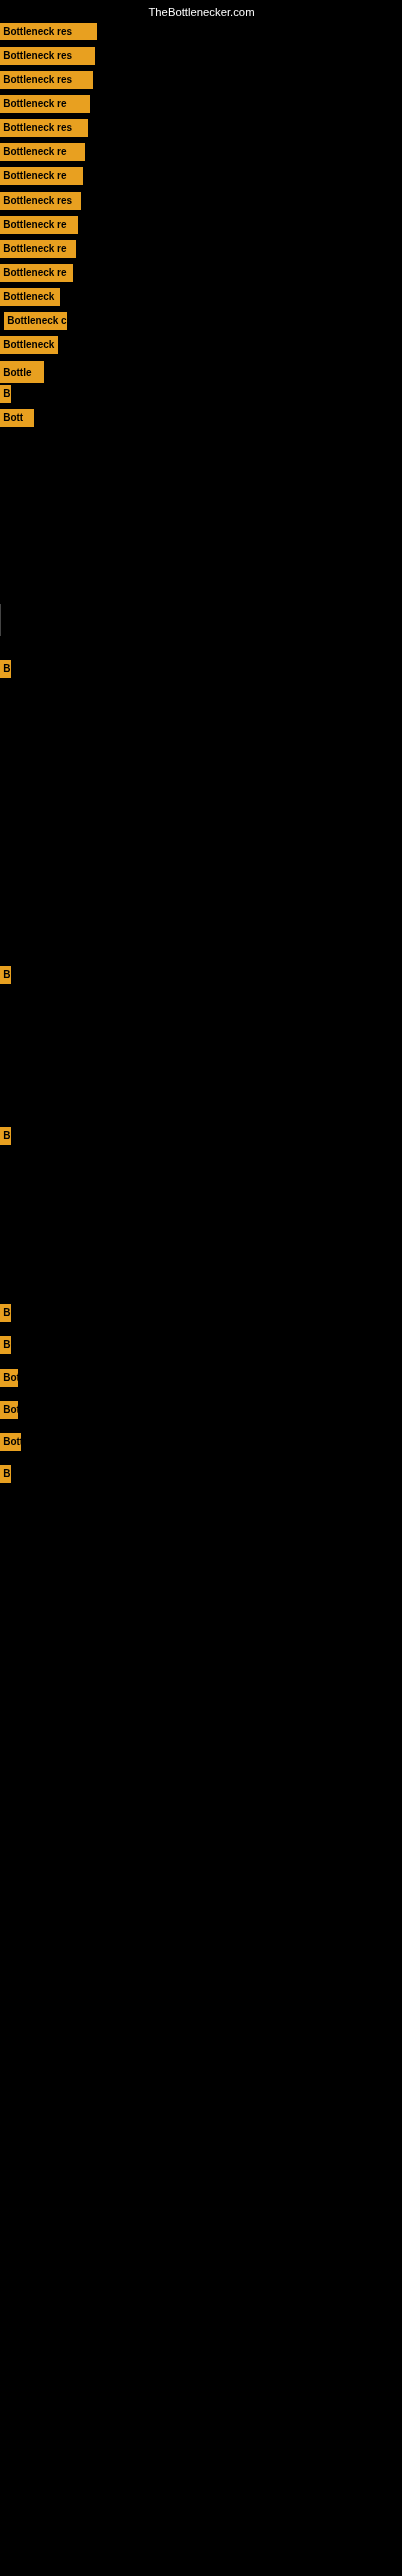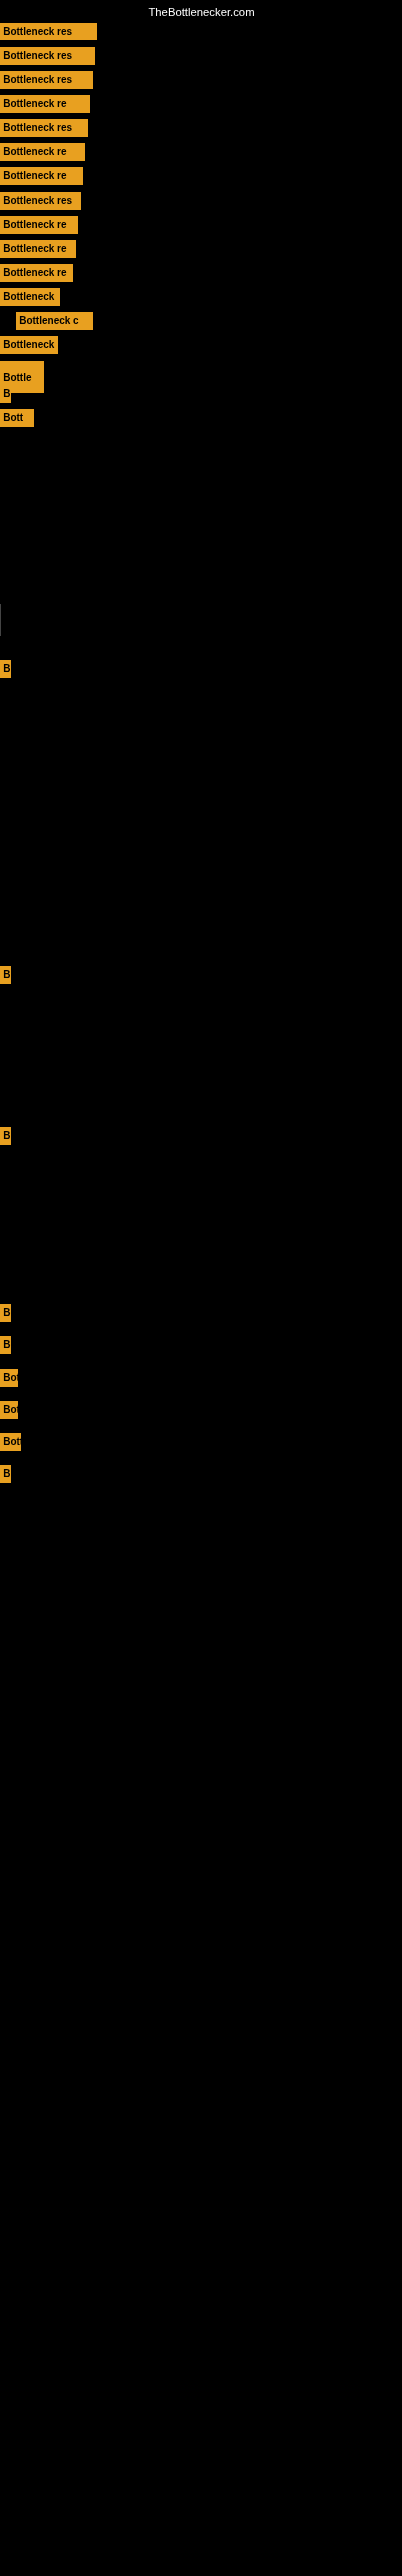--- a/index.html
+++ b/index.html
@@ -58,23 +58,23 @@
     <div class="bar-label" style="left: 0px; top: 71px; width: 93px; height: 17.7px;">Bottleneck res</div>
     <div class="bar-label" style="left: 0px; top: 95px; width: 90px; height: 17.7px;">Bottleneck re</div>
     <div class="bar-label" style="left: 0px; top: 119px; width: 88px; height: 17.7px;">Bottleneck res</div>
     <div class="bar-label" style="left: 0px; top: 143px; width: 85px; height: 17.7px;">Bottleneck re</div>
     <div class="bar-label" style="left: 0px; top: 167px; width: 83px; height: 17.7px;">Bottleneck re</div>
     <div class="bar-label" style="left: 0px; top: 192px; width: 81px; height: 17.7px;">Bottleneck res</div>
     <div class="bar-label" style="left: 0px; top: 216px; width: 78px; height: 17.7px;">Bottleneck re</div>
     <div class="bar-label" style="left: 0px; top: 240px; width: 76px; height: 17.7px;">Bottleneck re</div>
     <div class="bar-label" style="left: 0px; top: 264px; width: 73px; height: 17.7px;">Bottleneck re</div>
     <div class="bar-label" style="left: 0px; top: 288px; width: 60px; height: 17.7px;">Bottleneck</div>
-    <div class="bar-label" style="left: 16px; top: 312px; width: 77px; height: 17.7px;">Bottleneck c</div>
+    <div class="bar-label" style="left: 4px; top: 312px; width: 63px; height: 17.7px;">Bottleneck c</div>
     <div class="bar-label" style="left: 0px; top: 336px; width: 58px; height: 17.7px;">Bottleneck</div>
-    <div class="bar-label" style="left: 0px; top: 361px; width: 44px; height: 32px;">Bottle</div>
+    <div class="bar-label" style="left: 0px; top: 361px; width: 44px; height: 22px;">Bottle</div>
     <div class="bar-label" style="left: 0px; top: 385px; width: 11.3px; height: 17.7px;">B</div>
     <div class="bar-label" style="left: 0px; top: 409px; width: 34px; height: 17.7px;">Bott</div>
     <div class="vertical-line" style="left: 0px; top: 604px; height: 32px; width: 0.8px;"></div>
     <div class="bar-label" style="left: 0px; top: 660px; width: 11.3px; height: 17.7px;">B</div>
     <div class="bar-label" style="left: 0px; top: 966px; width: 11.3px; height: 17.7px;">B</div>
     <div class="bar-label" style="left: 0px; top: 1127px; width: 11.3px; height: 17.7px;">B</div>
     <div class="bar-label" style="left: 0px; top: 1304px; width: 11.3px; height: 17.7px;">Bo</div>
     <div class="bar-label" style="left: 0px; top: 1336px; width: 11.3px; height: 17.7px;">Bo</div>
     <div class="bar-label" style="left: 0px; top: 1369px; width: 17.7px; height: 17.7px;">Bot</div>
     <div class="bar-label" style="left: 0px; top: 1401px; width: 17.7px; height: 17.7px;">Bott</div>

